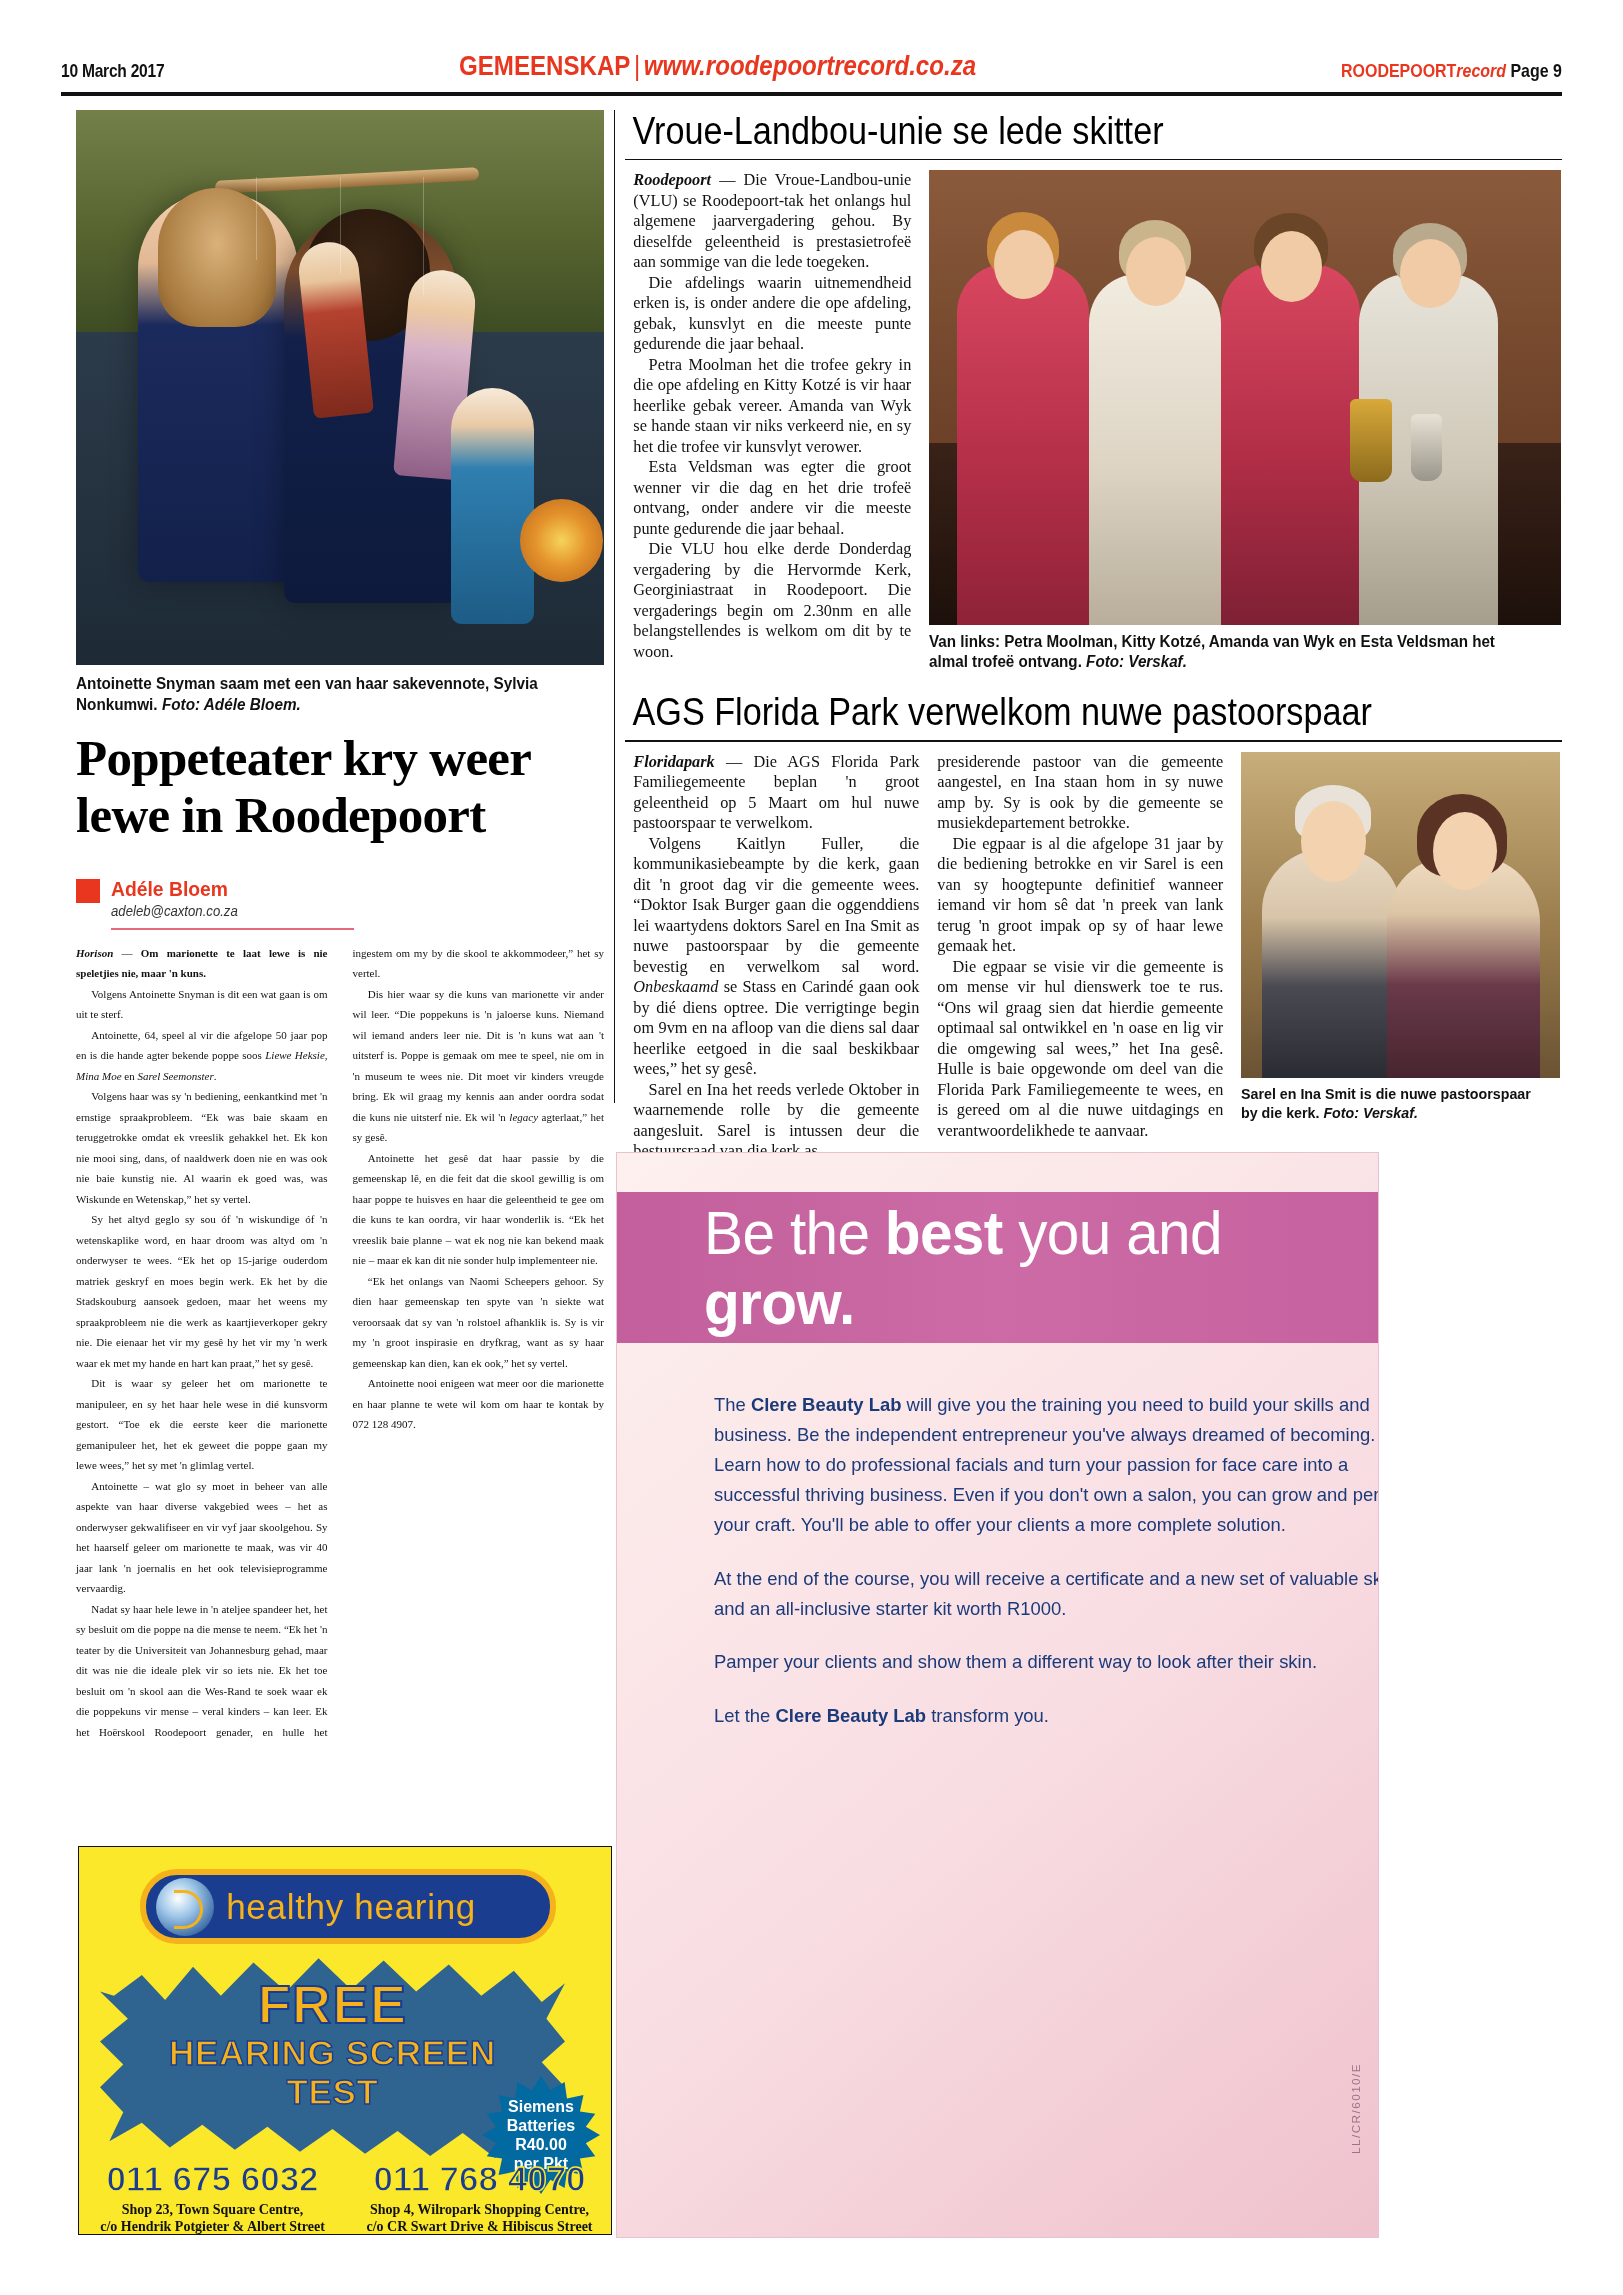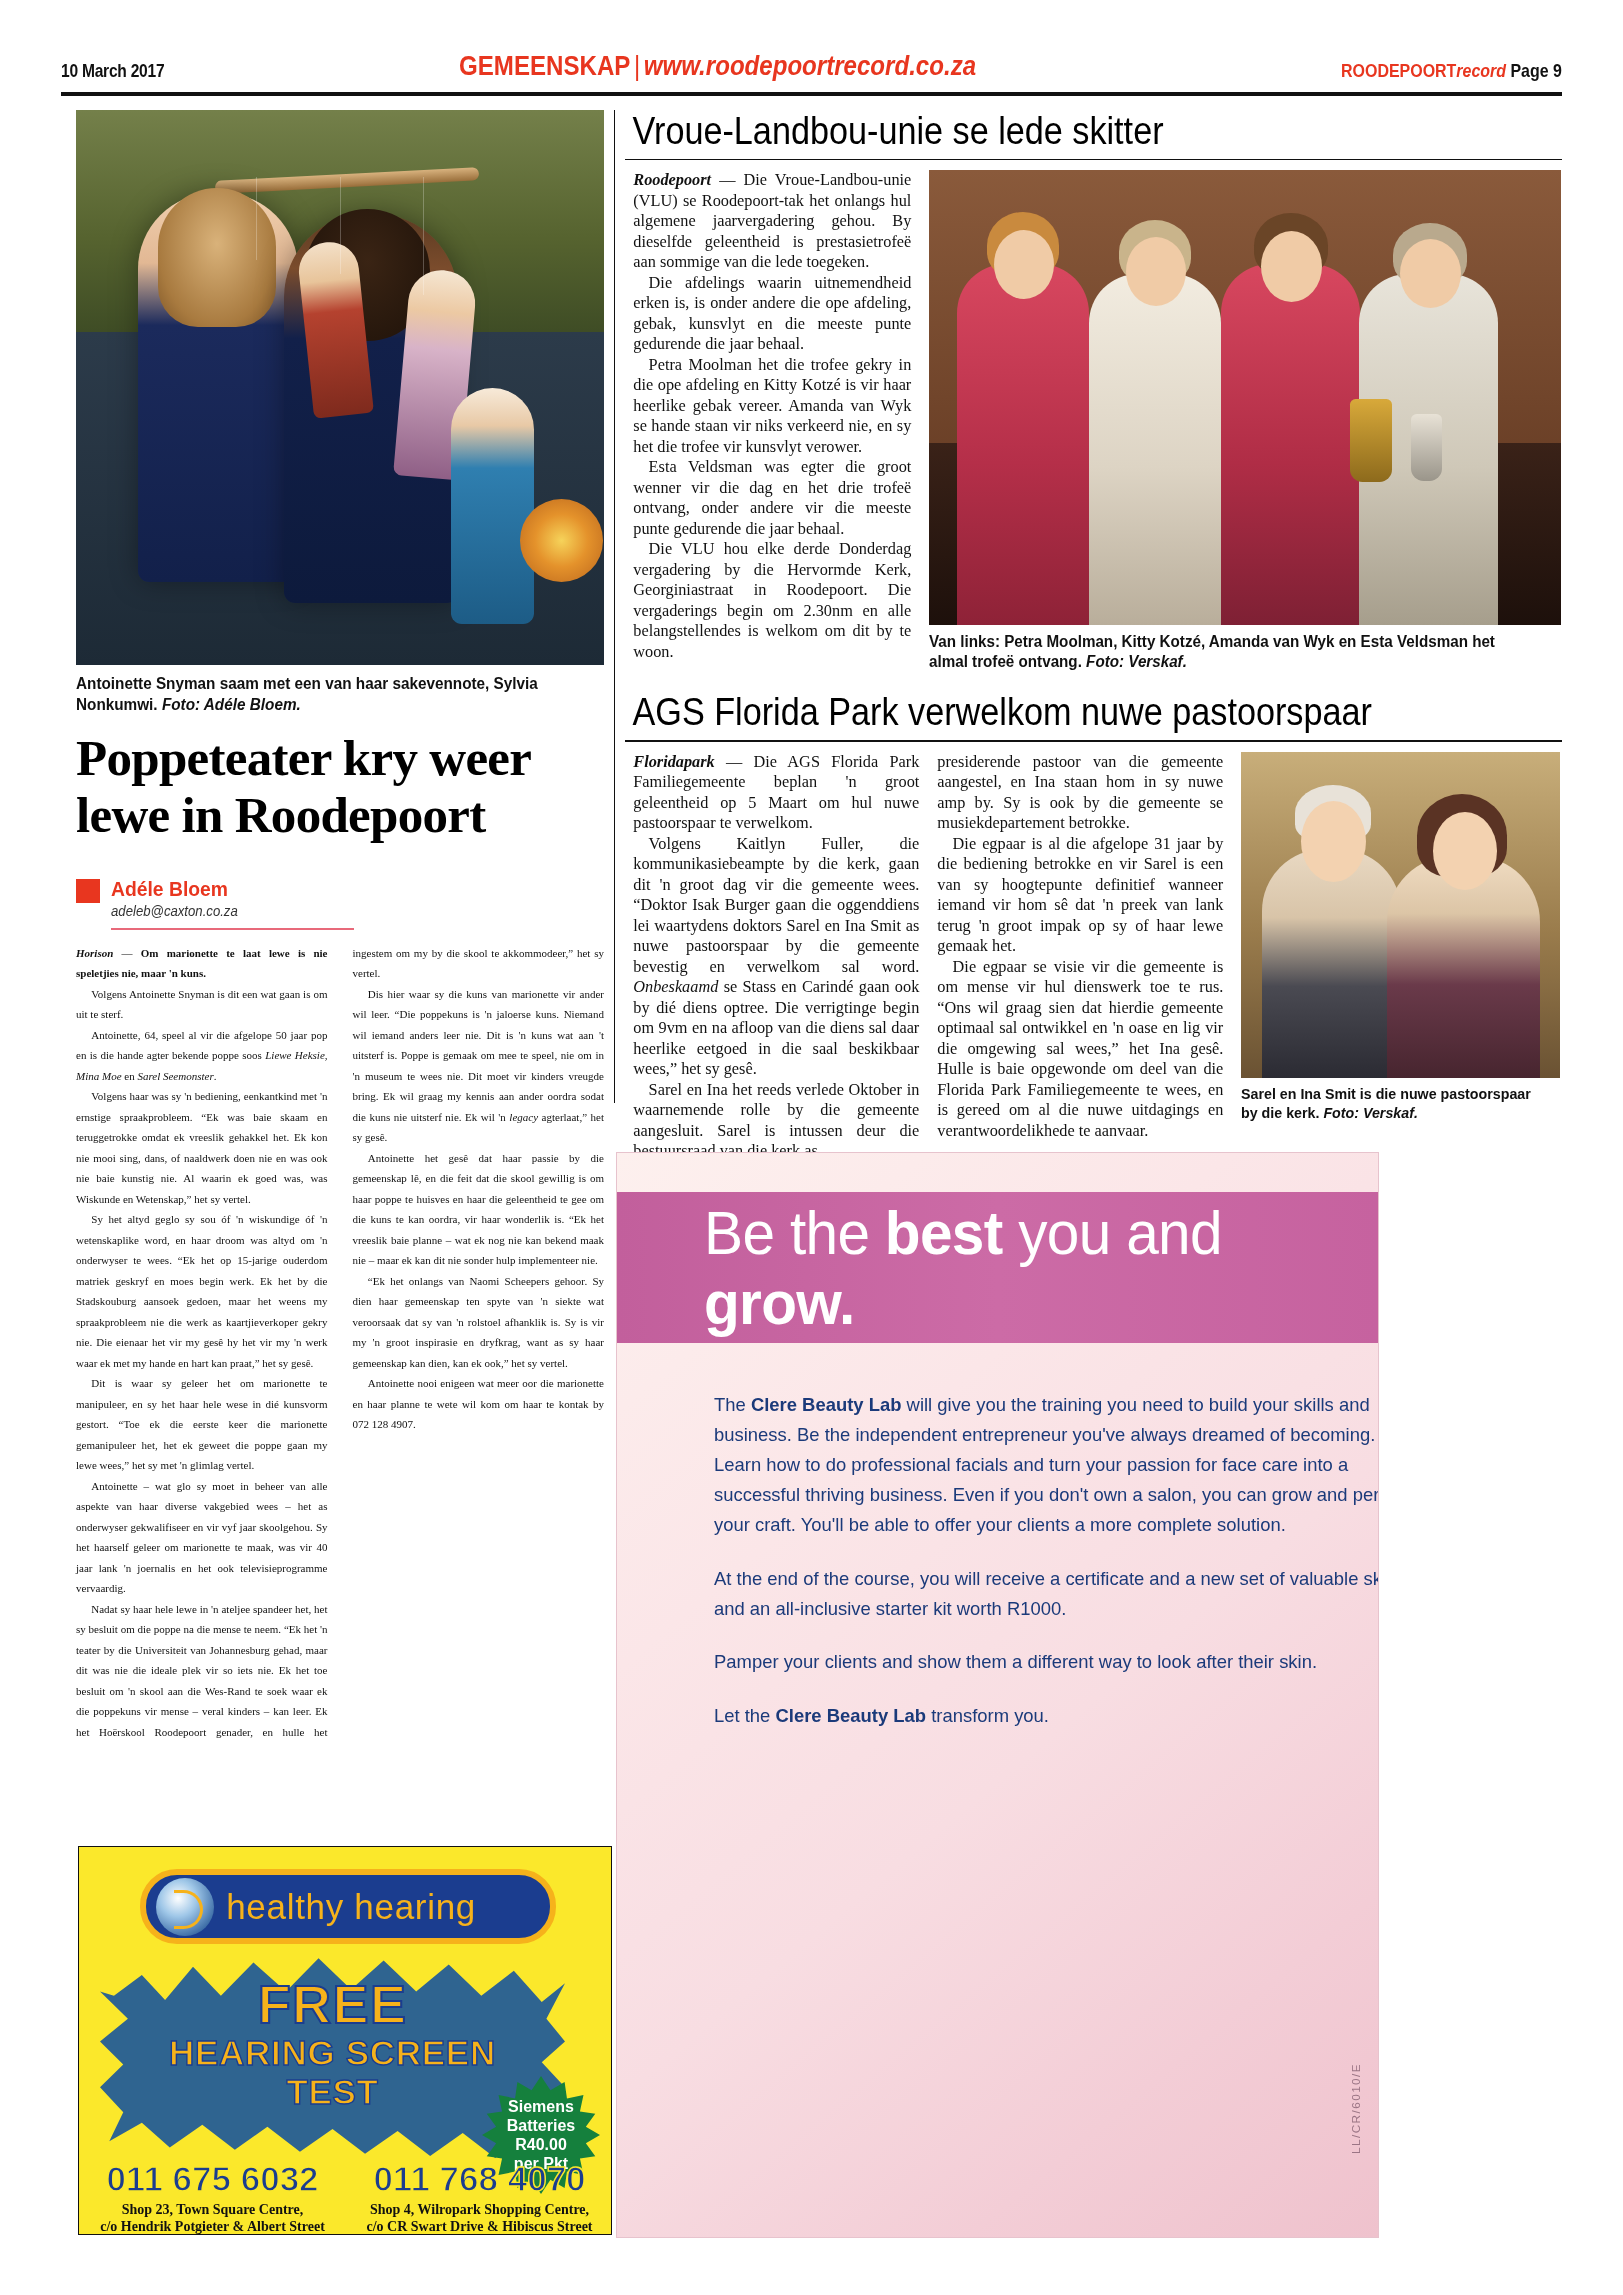--- a/index.html
+++ b/index.html
@@ -265,21 +265,21 @@
     font-family: "Liberation Sans", sans-serif; font-weight: bold; font-size: 54px;
     color: #f6b21b; -webkit-text-stroke: 2.1px #1b3d8f; letter-spacing: 1.4px;
   }
   .hh-sub {
     position: absolute; left: 0; top: 186px; width: 507px; text-align: center;
     font-family: "Liberation Sans", sans-serif; font-weight: bold; font-size: 35px;
     color: #f6b21b; -webkit-text-stroke: 1.4px #1b3d8f; line-height: 39px; letter-spacing: 0.7px;
   }
   .hh-star {
     position: absolute; right: 11px; top: 229px; width: 118px; height: 118px;
-    background: #15803d;
+    background: #0369a1;
     clip-path: polygon(
       50% 0%, 58% 12%, 70% 5%, 72% 19%, 86% 16%, 83% 30%, 96% 32%, 88% 43%,
       100% 50%, 88% 57%, 96% 68%, 83% 70%, 86% 84%, 72% 81%, 70% 95%, 58% 88%,
       50% 100%, 42% 88%, 30% 95%, 28% 81%, 14% 84%, 17% 70%, 4% 68%, 12% 57%,
       0% 50%, 12% 43%, 4% 32%, 17% 30%, 14% 16%, 28% 19%, 30% 5%, 42% 12%
     );
     display:flex; align-items:center; justify-content:center;
   }
   .hh-star-text {
     font-family: "Liberation Sans", sans-serif; font-weight: bold; font-size: 16px;

